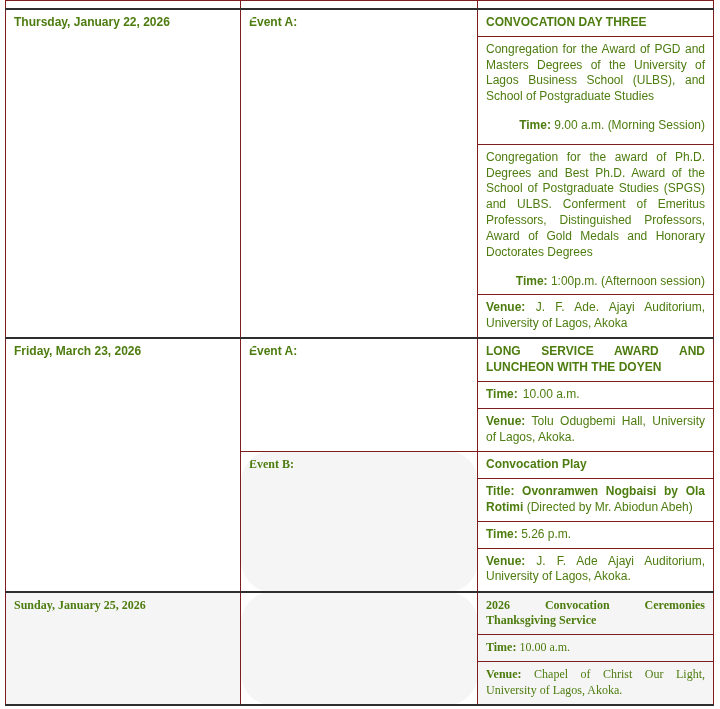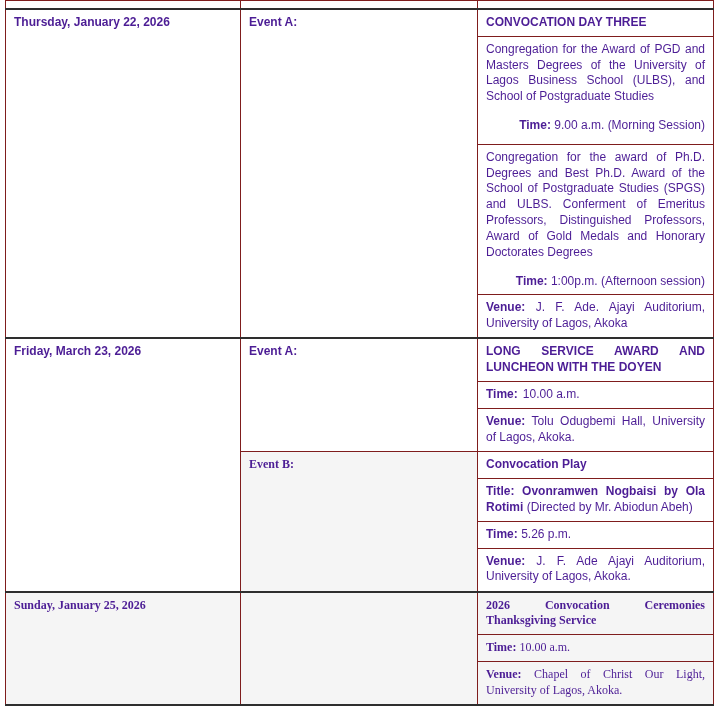--- a/index.html
+++ b/index.html
@@ -14,41 +14,41 @@
     background: #ffffff;
     box-sizing: border-box;
     padding: 0 7px 0 5px;
   }
   table.schedule {
     border-collapse: collapse;
     table-layout: fixed;
     width: 708px;
     font-size: 12px;
     line-height: 1.32;
-    color: #4c1d95;
+    color: #4d7c0f;
   }
   col.c1 { width: 235px; }
   col.c2 { width: 237px; }
   col.c3 { width: 236px; }
   td {
     border: 1px solid #7f1d1d;
     vertical-align: top;
     padding: 5px 8px;
     background: #ffffff;
     overflow: hidden;
   }
   tr.stub td {
     height: 7px;
     padding: 0;
     border-bottom: 2px solid #2e2e2e;
   }
   tr.gs td { border-top: 2px solid #2e2e2e; }
   table.schedule { border-bottom: 2px solid #2e2e2e; }
   .date { font-weight: 700; }
-  .evt { font-weight: 600; }
+  .evt { font-weight: 600; border-radius: 31px; }
   .hdr { font-weight: 700; }
   .just { text-align: justify; }
   .time-line { margin: 13px 0 0 0; text-align: right; }
   b { font-weight: 700; }
   .h97  { height: 97px; }
   .h127 { height: 127px; }
   .h32  { height: 32px; }
   .h30  { height: 30px; }
   td.tint { background: #f5f5f5; font-family: Liberation Serif, serif; }
   .gap { display: inline-block; width: 5px; }

